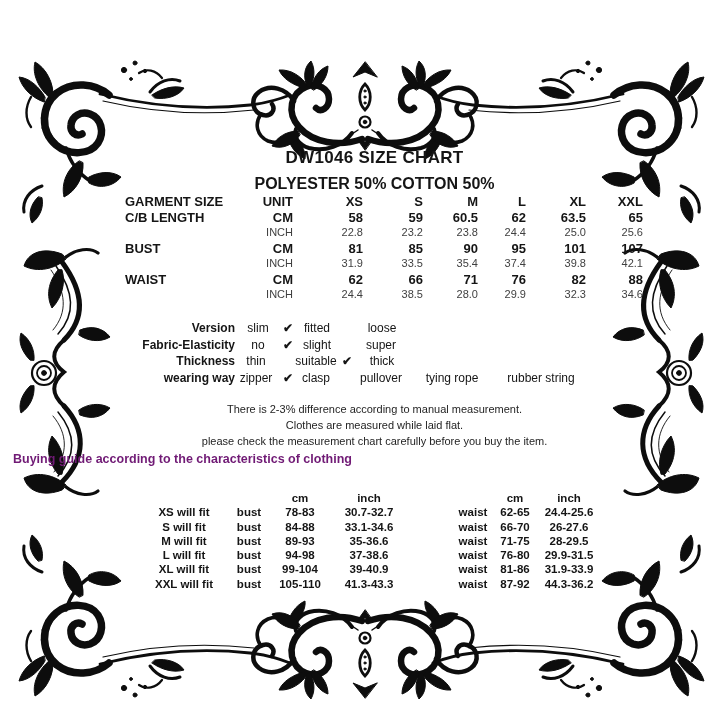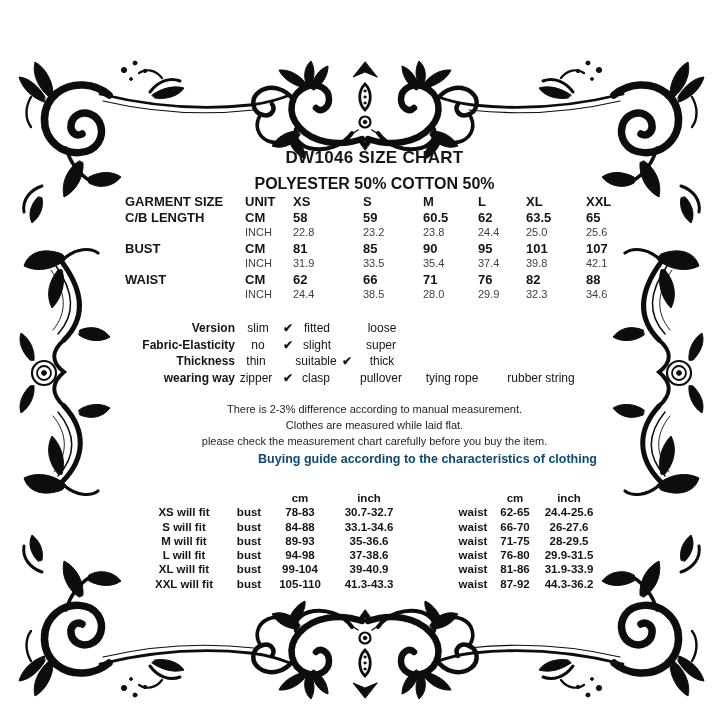--- a/index.html
+++ b/index.html
@@ -9,33 +9,33 @@
   .content{position:absolute;left:13px;top:0;width:723px;height:720px;}
 
   .title{position:absolute;top:148px;left:0;width:723px;text-align:center;
          font-size:17px;font-weight:bold;letter-spacing:.3px;}
   .subtitle{position:absolute;top:175px;left:0;width:723px;text-align:center;
             font-size:16px;font-weight:bold;}
 
   table{border-collapse:collapse;table-layout:fixed;}
   .size-table{position:absolute;left:112px;top:194px;width:518px;
               font-size:13px;font-weight:bold;line-height:15.5px;}
-  .size-table th,.size-table td{padding:0;text-align:left;white-space:nowrap;font-weight:bold;}
+  .size-table th,.size-table td{padding:0;text-align:right;white-space:nowrap;font-weight:bold;}
   .size-table .lbl{text-align:left;}
   .size-table tr.inch td{font-weight:normal;font-size:11px;color:#404040;}
 
   .attrs{position:absolute;left:0;top:0;width:723px;height:0;}
   .attr-row{position:absolute;left:0;width:723px;height:16px;font-size:12px;}
   .alabel{position:absolute;left:100px;width:122px;text-align:right;font-weight:bold;}
   .tok{position:absolute;text-align:center;white-space:nowrap;}
   .chk{font-weight:bold;font-size:12px;}
 
   .note{position:absolute;left:0;width:723px;text-align:center;font-size:11px;color:#242424;}
-  .note-bold{position:absolute;left:0;width:584px;text-align:right;
-             font-size:12.5px;font-weight:bold;color:#0c4a6e;}
+  .note-bold{position:absolute;left:0;width:584px;text-align:left;
+             font-size:12.5px;font-weight:bold;color:#701a75;}
 
   .guide{position:absolute;left:128px;top:491px;width:460px;
          font-size:11.5px;font-weight:bold;line-height:14.3px;}
   .guide th,.guide td{padding:0;text-align:center;white-space:nowrap;font-weight:bold;}
   .guide .sz{}
 </style>
 </head>
 <body>
 
 <div class="page">

